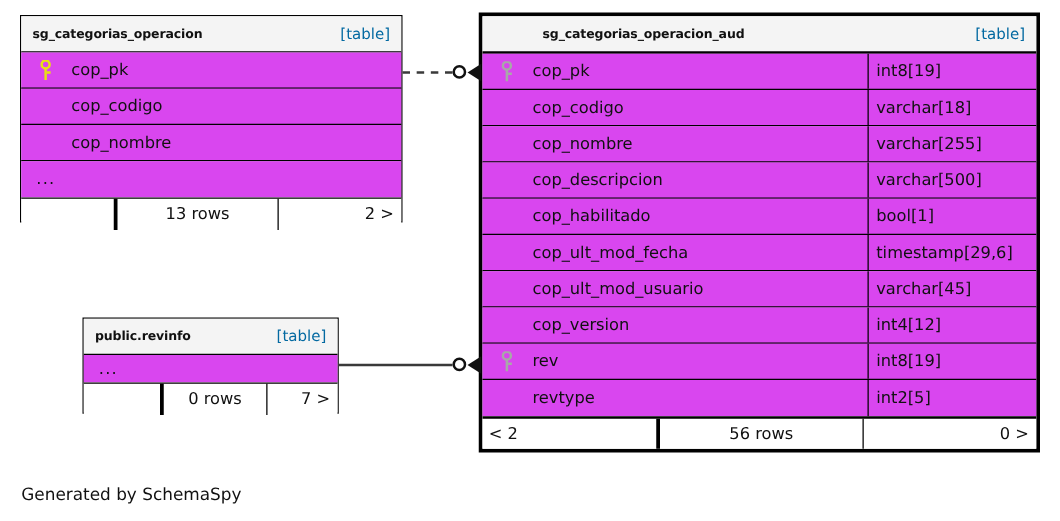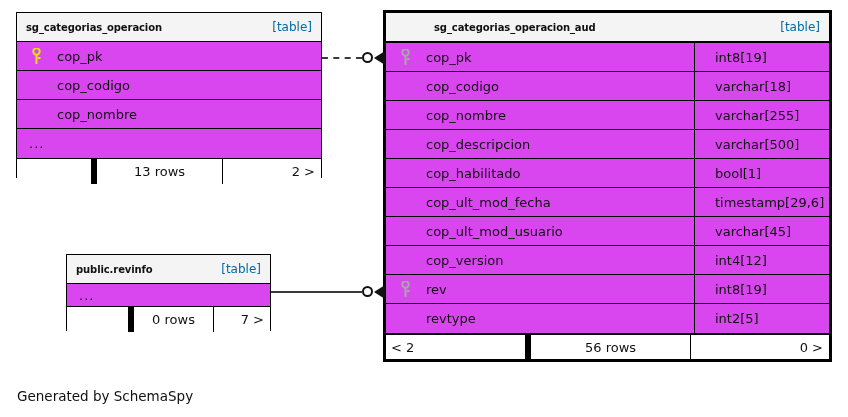--- a/index.html
+++ b/index.html
@@ -61,21 +61,21 @@
     box-sizing:border-box;
     height:100%;
     padding-left:8px;
   }
   .ent-row .col-type{
     flex:0 0 auto;
     box-sizing:border-box;
     height:100%;
     display:flex;align-items:center;
     border-left:1px solid #000;
-    padding-left:20px;
+    padding-left:6px;
     font-size:13px;
     color:#111;
     white-space:nowrap;
   }
   .keyslot{
     width:22px;flex:0 0 22px;
     display:flex;align-items:center;justify-content:center;
   }
   .colname-text{
     font-size:13px;color:#111;white-space:nowrap;
@@ -96,21 +96,21 @@
   }
   .entity.thick .ent-footer{border-top:2px solid #000;}
   .ft-cell{
     display:flex;align-items:center;
     font-size:13px;color:#111;
     box-sizing:border-box;
     height:100%;
     white-space:nowrap;
   }
   .ft-left{justify-content:flex-start;padding-left:5px;}
-  .ft-mid{justify-content:center;border-left:6px solid #000000;border-right:1px solid #000;}
+  .ft-mid{justify-content:center;border-left:3px solid #000000;border-right:1px solid #000;}
   .ft-right{justify-content:flex-end;padding-right:6px;}
 
   
   .key-icon{display:block;}
 
   
   .conn{position:absolute;}
   .conn-line{
     position:absolute;
     height:0;

